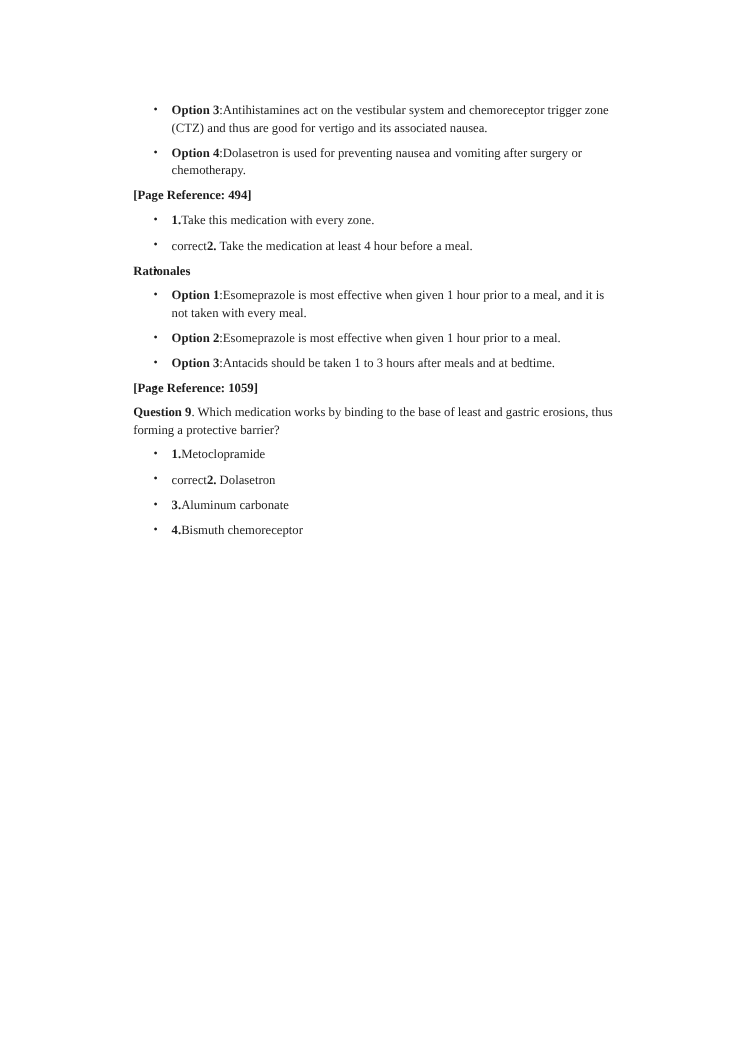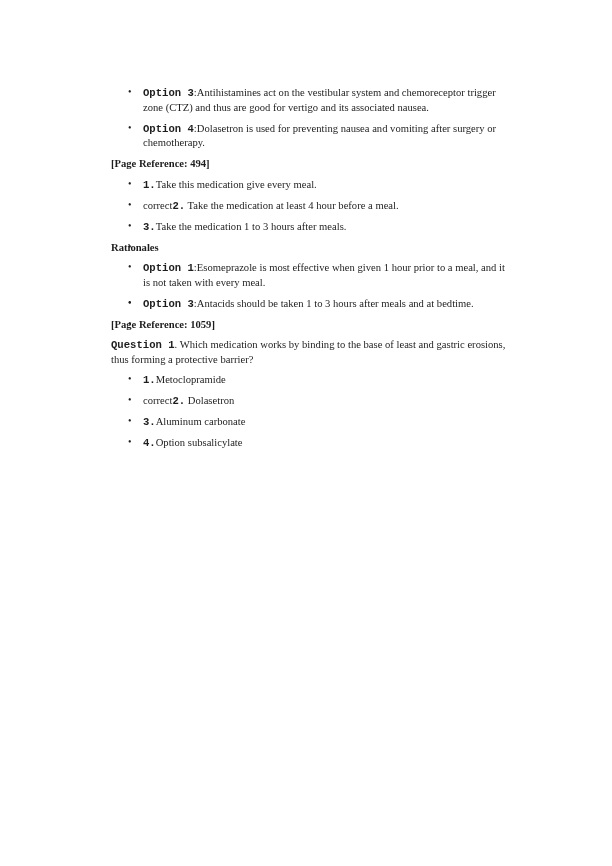--- a/index.html
+++ b/index.html
@@ -15,21 +15,21 @@
   .page {
     position: relative;
     width: 612px; height: 866px;
     background: #ffffff;
     overflow: hidden;
     box-sizing: border-box;
     padding: 86px 100px 0 111px;
   }
   p { margin: 0 0 6px 0; }
   .bold { font-weight: bold; }
-  b { font-weight: bold; font-family: Liberation Mono, monospace; }
+  b { font-weight: bold; }
   ul.blist {
     list-style: none;
     margin: 0; padding: 0;
   }
   ul.blist > li {
     position: relative;
     padding-left: 32px;
     margin: 0 0 6.5px 0;
   }
   ul.blist > li .bullet {
@@ -47,39 +47,39 @@
 
   <ul class="blist">
     <li><span class="bullet">•</span><span class="litext"><b>Option 3</b><span>:Antihistamines act on the vestibular system and chemoreceptor trigger zone (CTZ) and thus are good for vertigo and its associated nausea.</span></span></li>
     <li><span class="bullet">•</span><span class="litext"><b>Option 4</b><span>:Dolasetron is used for preventing nausea and vomiting after surgery or chemotherapy.</span></span></li>
   </ul>
 
   <p class="bold">[Page Reference: 494]</p>
 
 
   <ul class="blist">
-    <li><span class="bullet">•</span><span class="litext"><span></span><b>1.</b><span>Take this medication give every meal.</span></span></li>
+    <li><span class="bullet">•</span><span class="litext"><span></span><b>1.</b><span>Take this medication with every zone.</span></span></li>
     <li><span class="bullet">•</span><span class="litext"><span>correct</span><b>2.</b><span> Take the medication at least 4 hour before a meal.</span></span></li>
-    <li><span class="bullet">•</span><span class="litext"><span></span><b>3.</b><span>Take the medication 1 to 3 hours after meals.</span></span></li>
+    <li><span class="bullet">•</span></li>
     <li><span class="bullet">•</span></li>
   </ul>
 
   <p class="bold">Rationales</p>
 
   <ul class="blist">
     <li><span class="bullet">•</span><span class="litext"><b>Option 1</b><span>:Esomeprazole is most effective when given 1 hour prior to a meal, and it is not taken with every meal.</span></span></li>
-    <li><span class="bullet">•</span></li>
+    <li><span class="bullet">•</span><span class="litext"><b>Option 2</b><span>:Esomeprazole is most effective when given 1 hour prior to a meal.</span></span></li>
     <li><span class="bullet">•</span><span class="litext"><b>Option 3</b><span>:Antacids should be taken 1 to 3 hours after meals and at bedtime.</span></span></li>
     <li><span class="bullet">•</span></li>
   </ul>
 
   <p class="bold">[Page Reference: 1059]</p>
 
-  <p><b>Question 1</b><span>. Which medication works by binding to the base of least and gastric erosions, thus forming a protective barrier?</span></p>
+  <p><b>Question 9</b><span>. Which medication works by binding to the base of least and gastric erosions, thus forming a protective barrier?</span></p>
 
   <ul class="blist">
     <li><span class="bullet">•</span><span class="litext"><span></span><b>1.</b><span>Metoclopramide</span></span></li>
     <li><span class="bullet">•</span><span class="litext"><span>correct</span><b>2.</b><span> Dolasetron</span></span></li>
     <li><span class="bullet">•</span><span class="litext"><span></span><b>3.</b><span>Aluminum carbonate</span></span></li>
-    <li><span class="bullet">•</span><span class="litext"><span></span><b>4.</b><span>Option subsalicylate</span></span></li>
+    <li><span class="bullet">•</span><span class="litext"><span></span><b>4.</b><span>Bismuth chemoreceptor</span></span></li>
   </ul>
 
 </div>
 
 </body></html>

